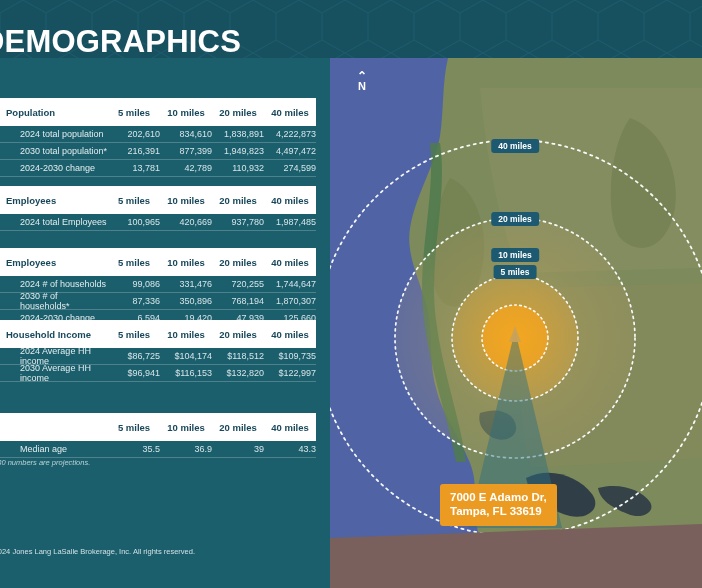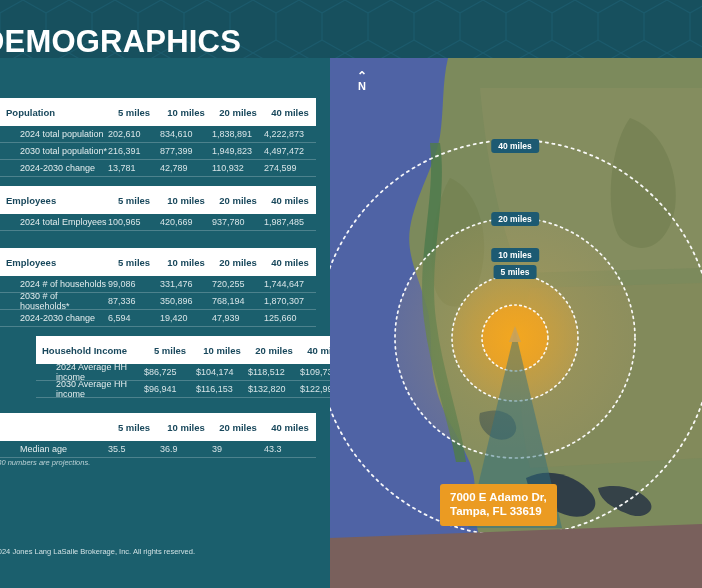--- a/index.html
+++ b/index.html
@@ -62,21 +62,21 @@
 
   .t-row {
     display: flex;
     height: 17px;
     align-items: center;
     border-bottom: 1px solid rgba(255,255,255,.22);
   }
   .t-row .c {
     font-size: 9px;
     color: #d7e4e7;
-    text-align: left;
+    text-align: right;
   }
   .t-row .c.label {
     text-align: left;
     padding-left: 20px;
     color: #e3eced;
   }
 
   .c.label { width: 108px; flex: none; }
   .c.v { width: 52px; flex: none; }
 
@@ -234,21 +234,21 @@
       </div>
       <div class="t-row">
         <div class="c label">2024-2030 change</div>
         <div class="c v">6,594</div>
         <div class="c v">19,420</div>
         <div class="c v">47,939</div>
         <div class="c v">125,660</div>
       </div>
     </div>
 
-    <div class="table-block" style="top:278px;margin-left:36px;">
+    <div class="table-block" style="top:262px;">
       <div class="t-head">
         <div class="c label">Household Income</div>
         <div class="c v">5 miles</div>
         <div class="c v">10 miles</div>
         <div class="c v">20 miles</div>
         <div class="c v">40 miles</div>
       </div>
       <div class="t-row">
         <div class="c label">2024 Average HH income</div>
         <div class="c v">$86,725</div>

